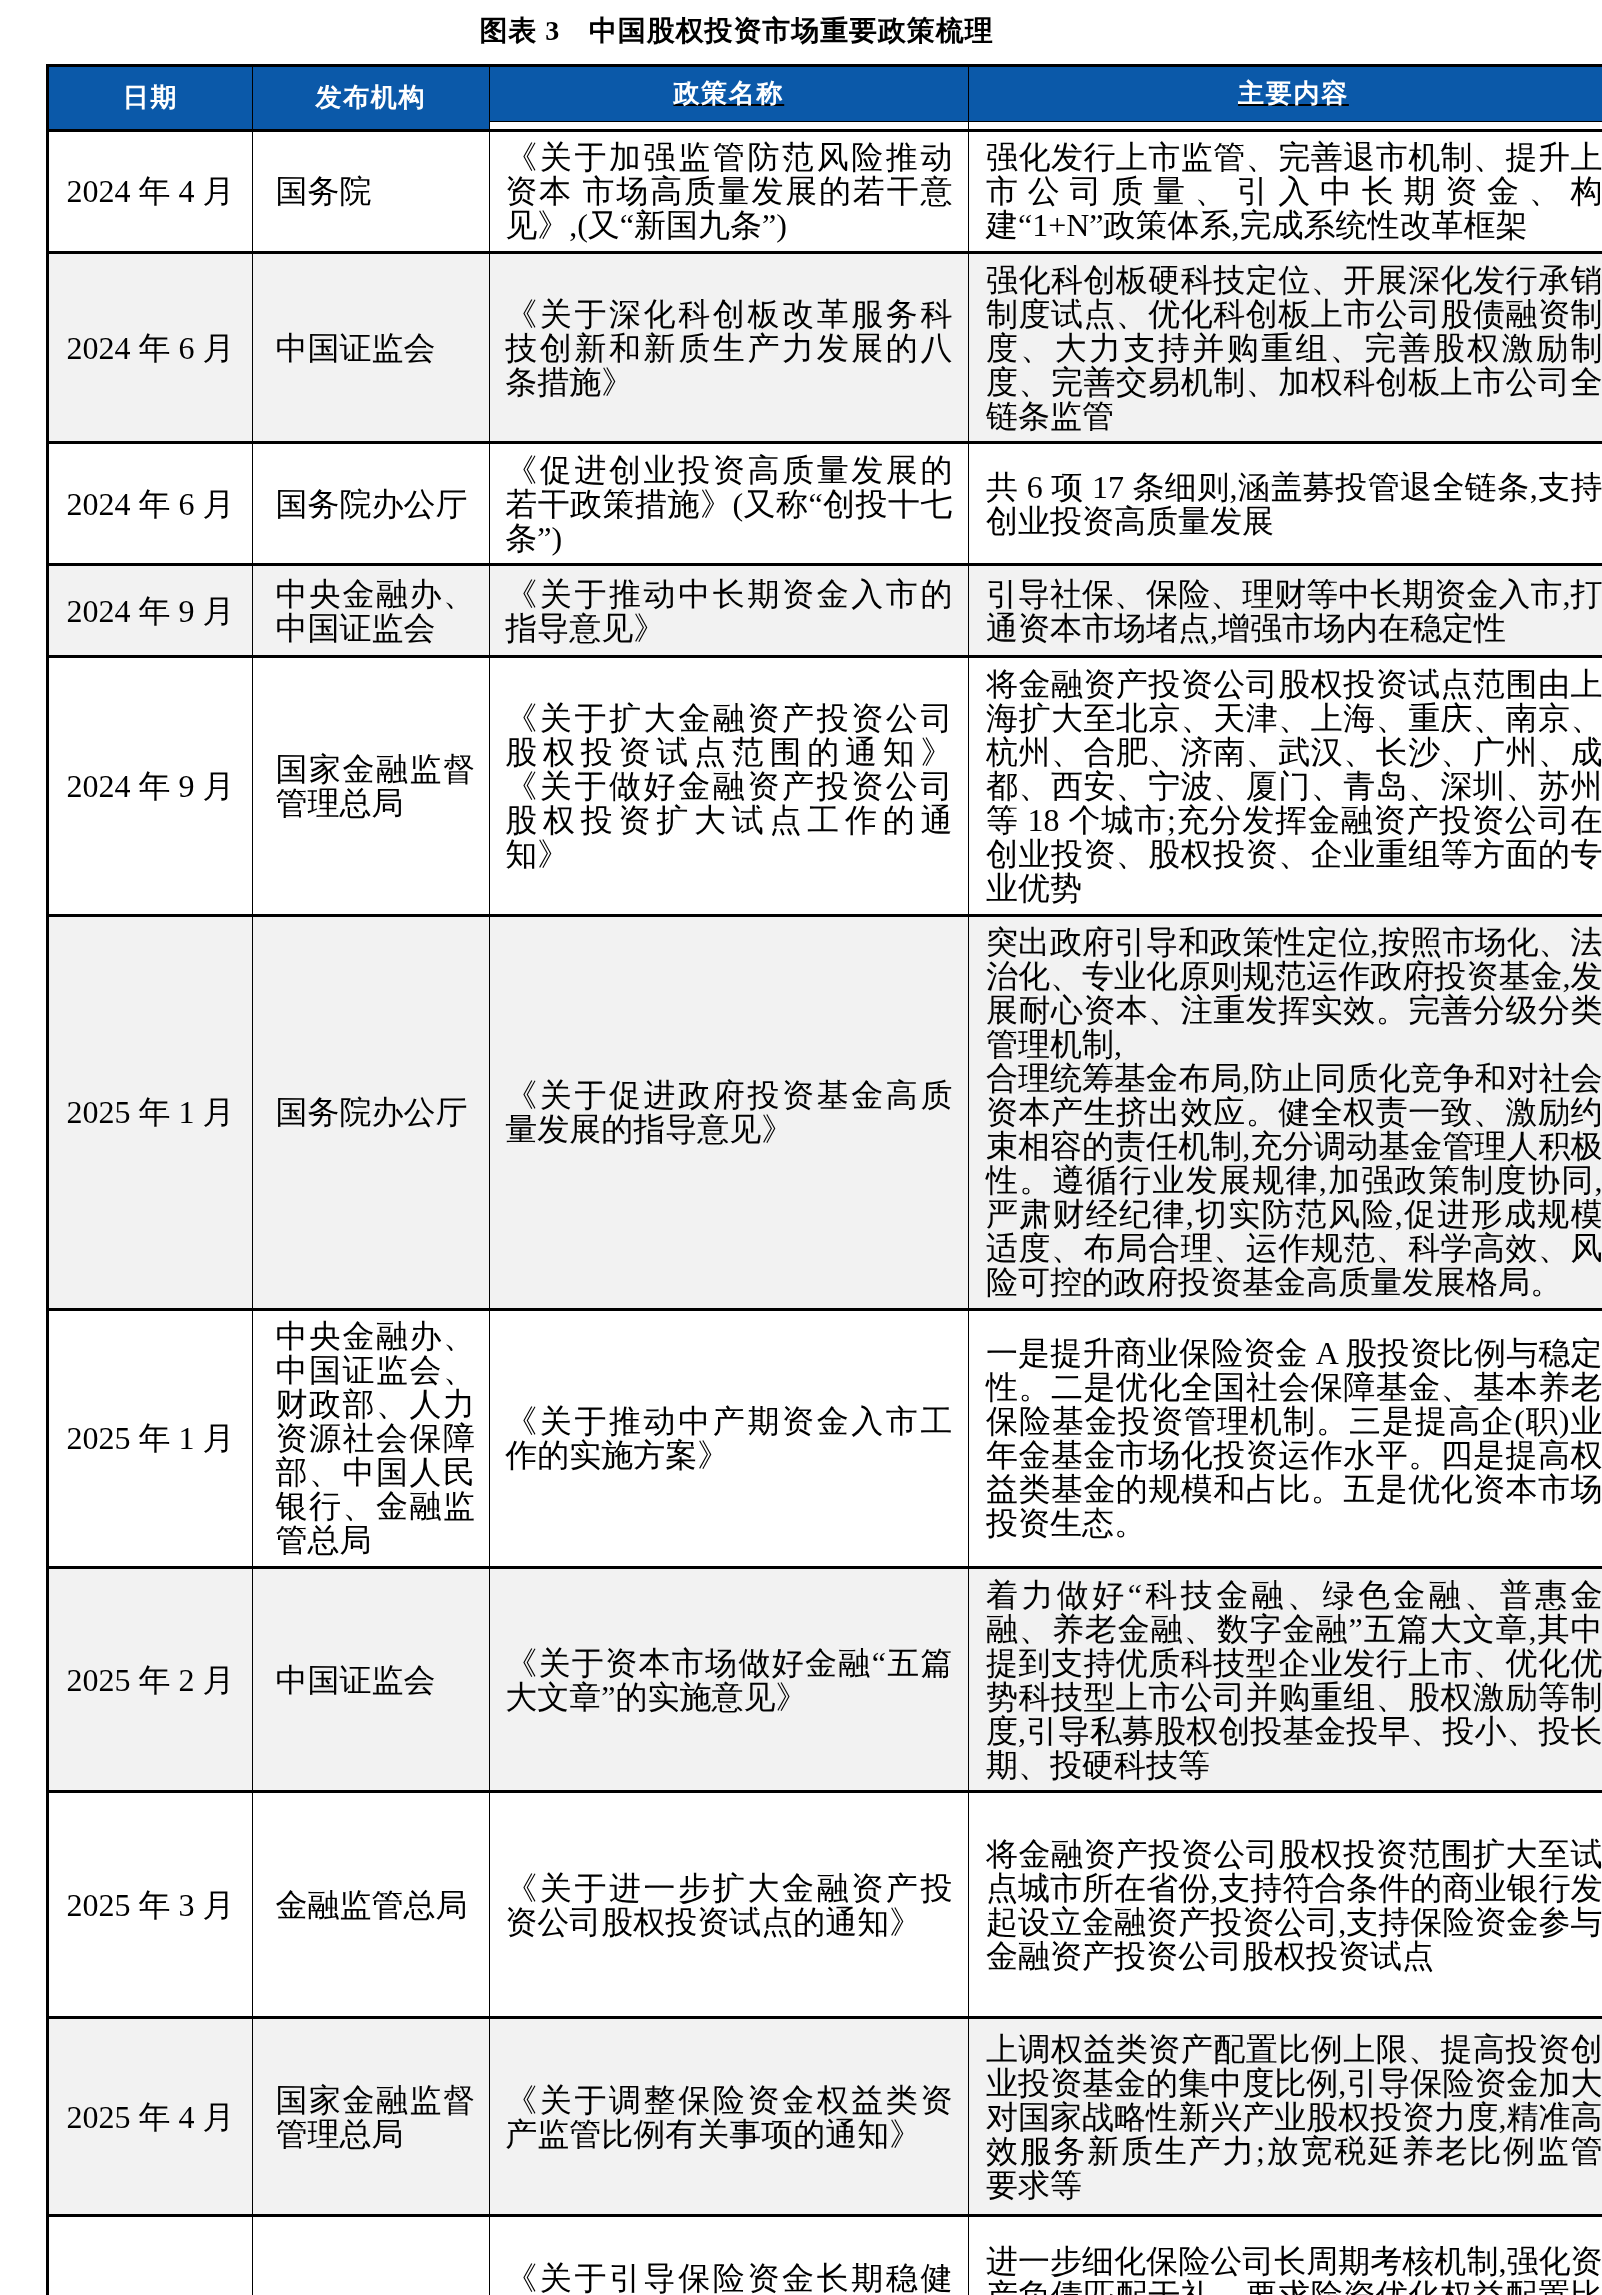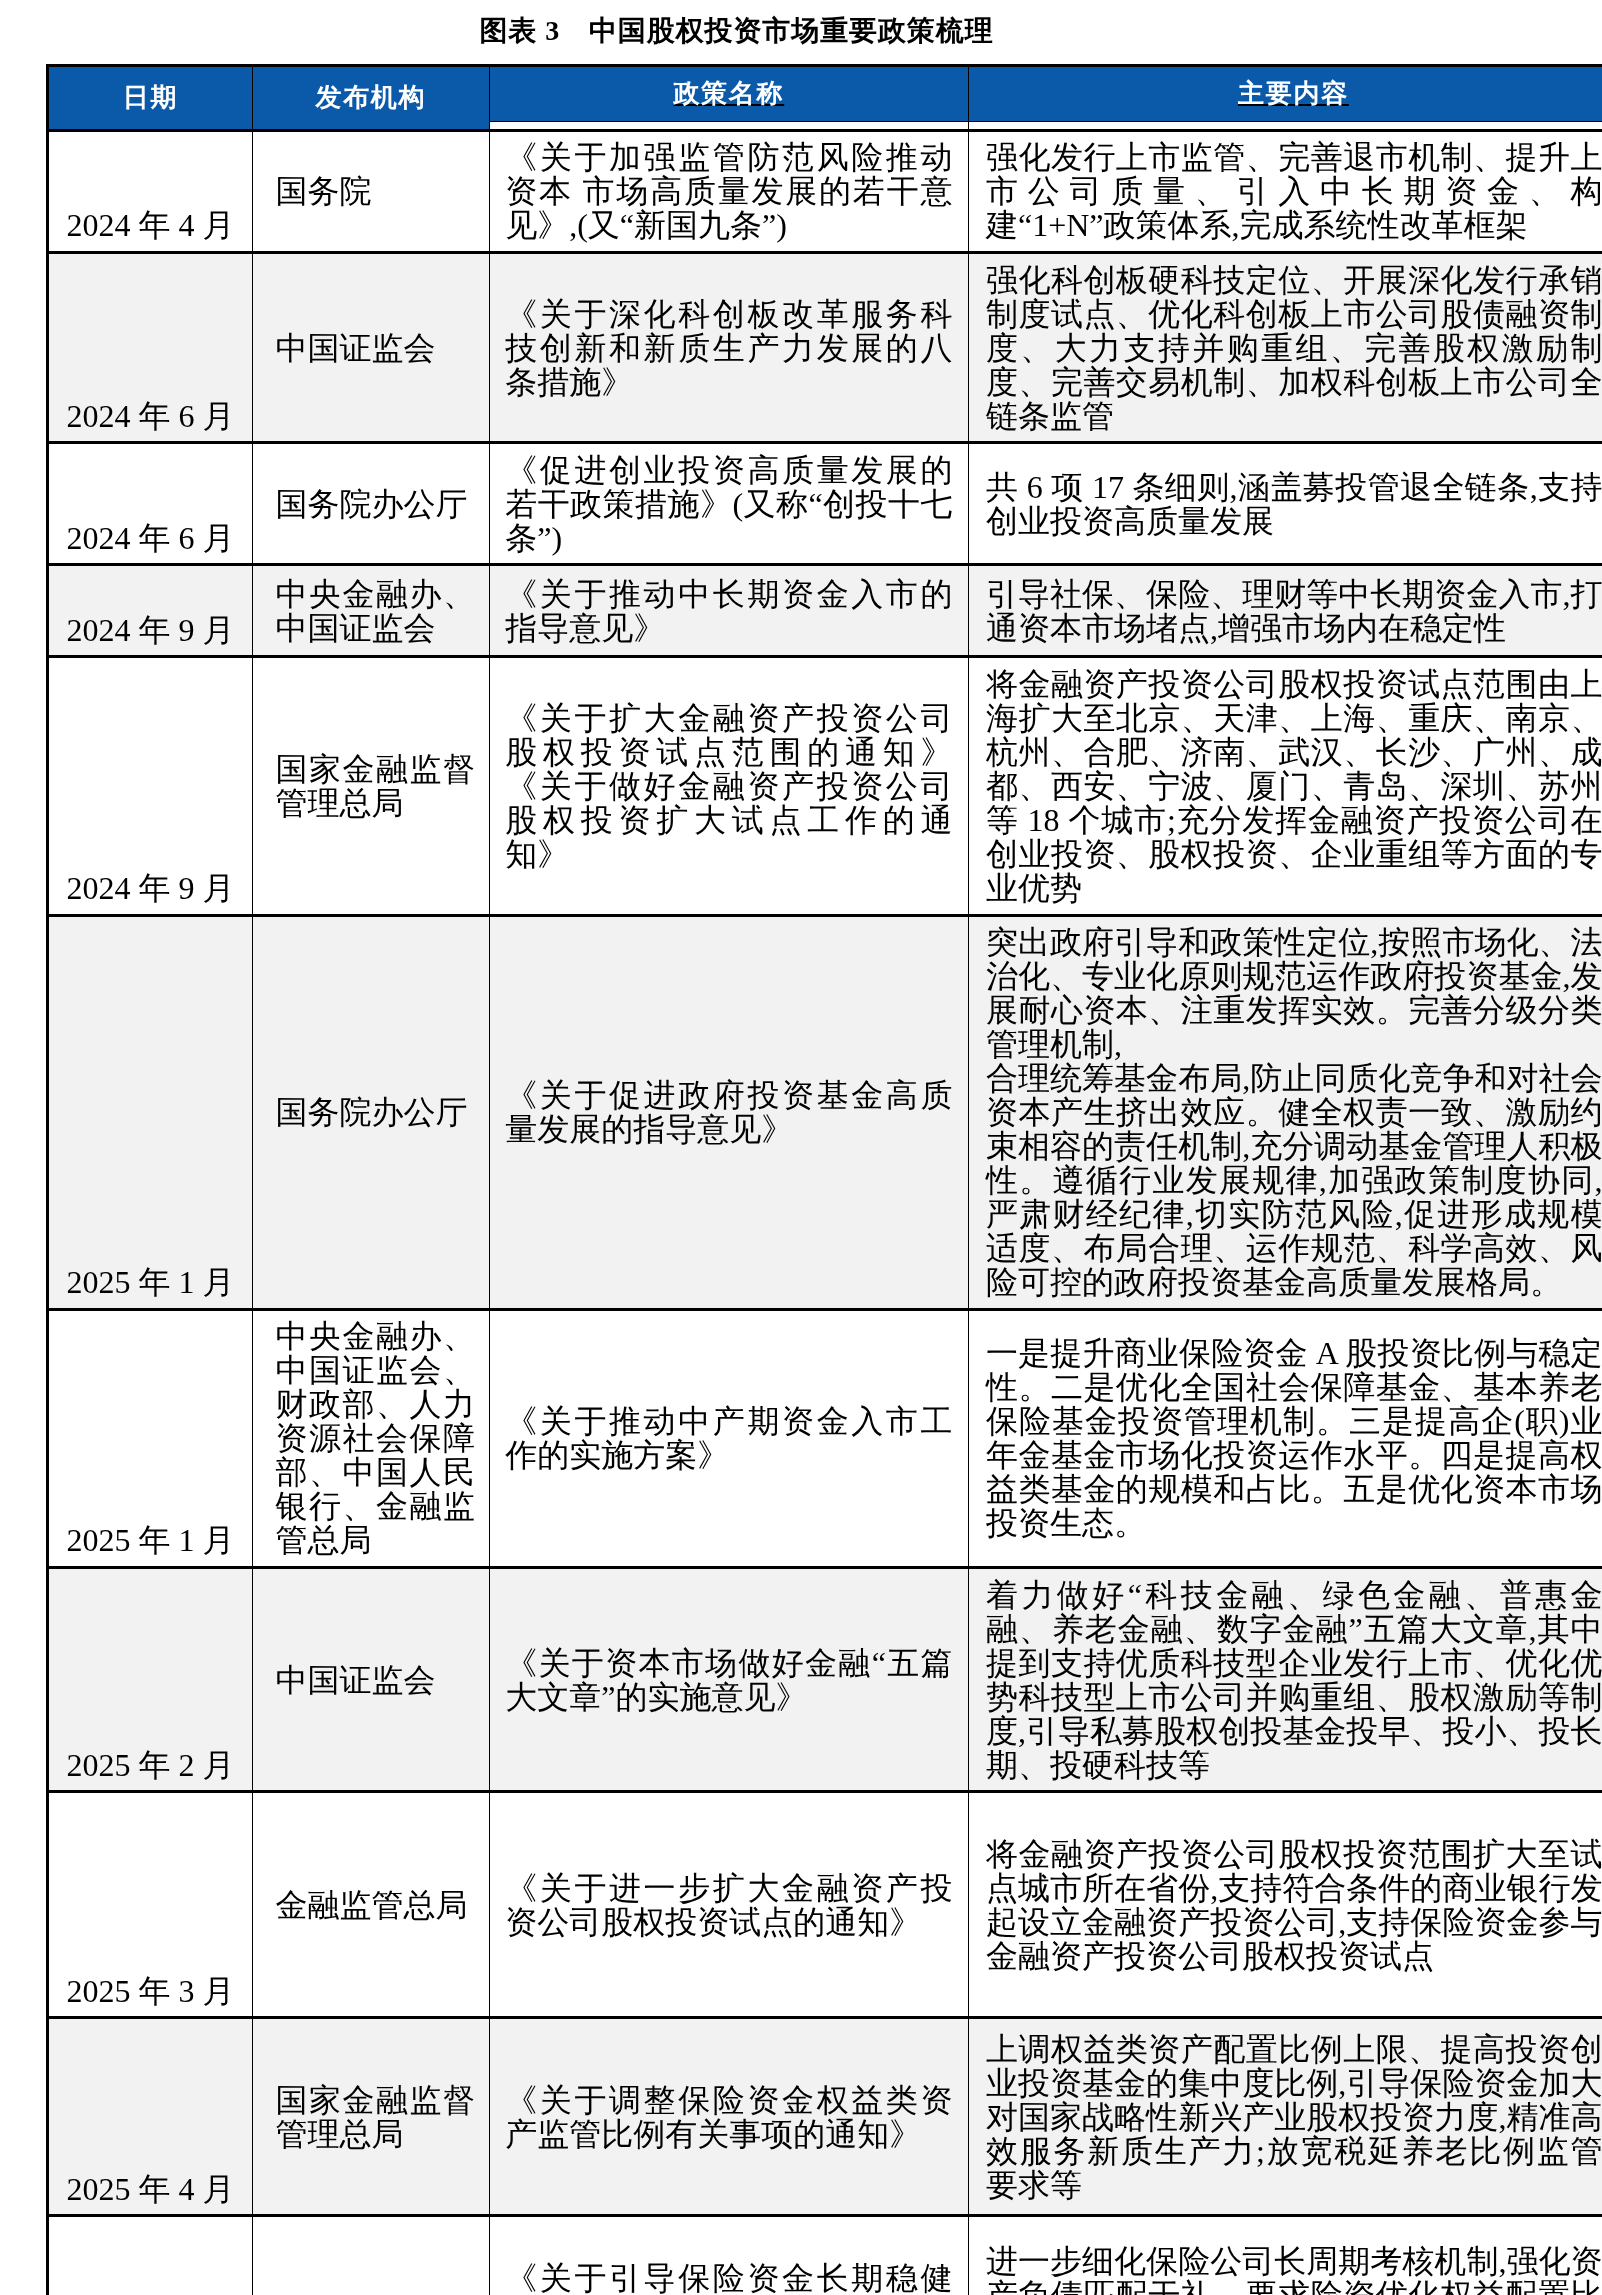--- a/index.html
+++ b/index.html
@@ -62,21 +62,21 @@
     font-size: 32px;
     line-height: 34px;
     padding: 8.6px 0;
     background: #ffffff;
   }
   .cell.vline { border-right: 1.7px solid var(--border-c, #000); }
   .cell.alt { background: var(--alt-bg, #F2F2F2); }
 
   .txt { width: 100%; }
 
-  .date-cell { justify-content: center; align-items: flex-end; }
+  .date-cell { justify-content: center; }
   .date-cell .txt { text-align: center; }
 
   .org-cell { padding-left: 22.4px; padding-right: 13.8px; }
   .org-cell .txt { text-align: justify; }
 
   .policy-cell { padding-left: 15.5px; padding-right: 15.5px; }
   .policy-cell .txt { text-align: justify; }
 
   .content-cell { padding-left: 17px; padding-right: 15.5px; }
   .content-cell .txt { text-align: justify; white-space: pre-wrap; }

